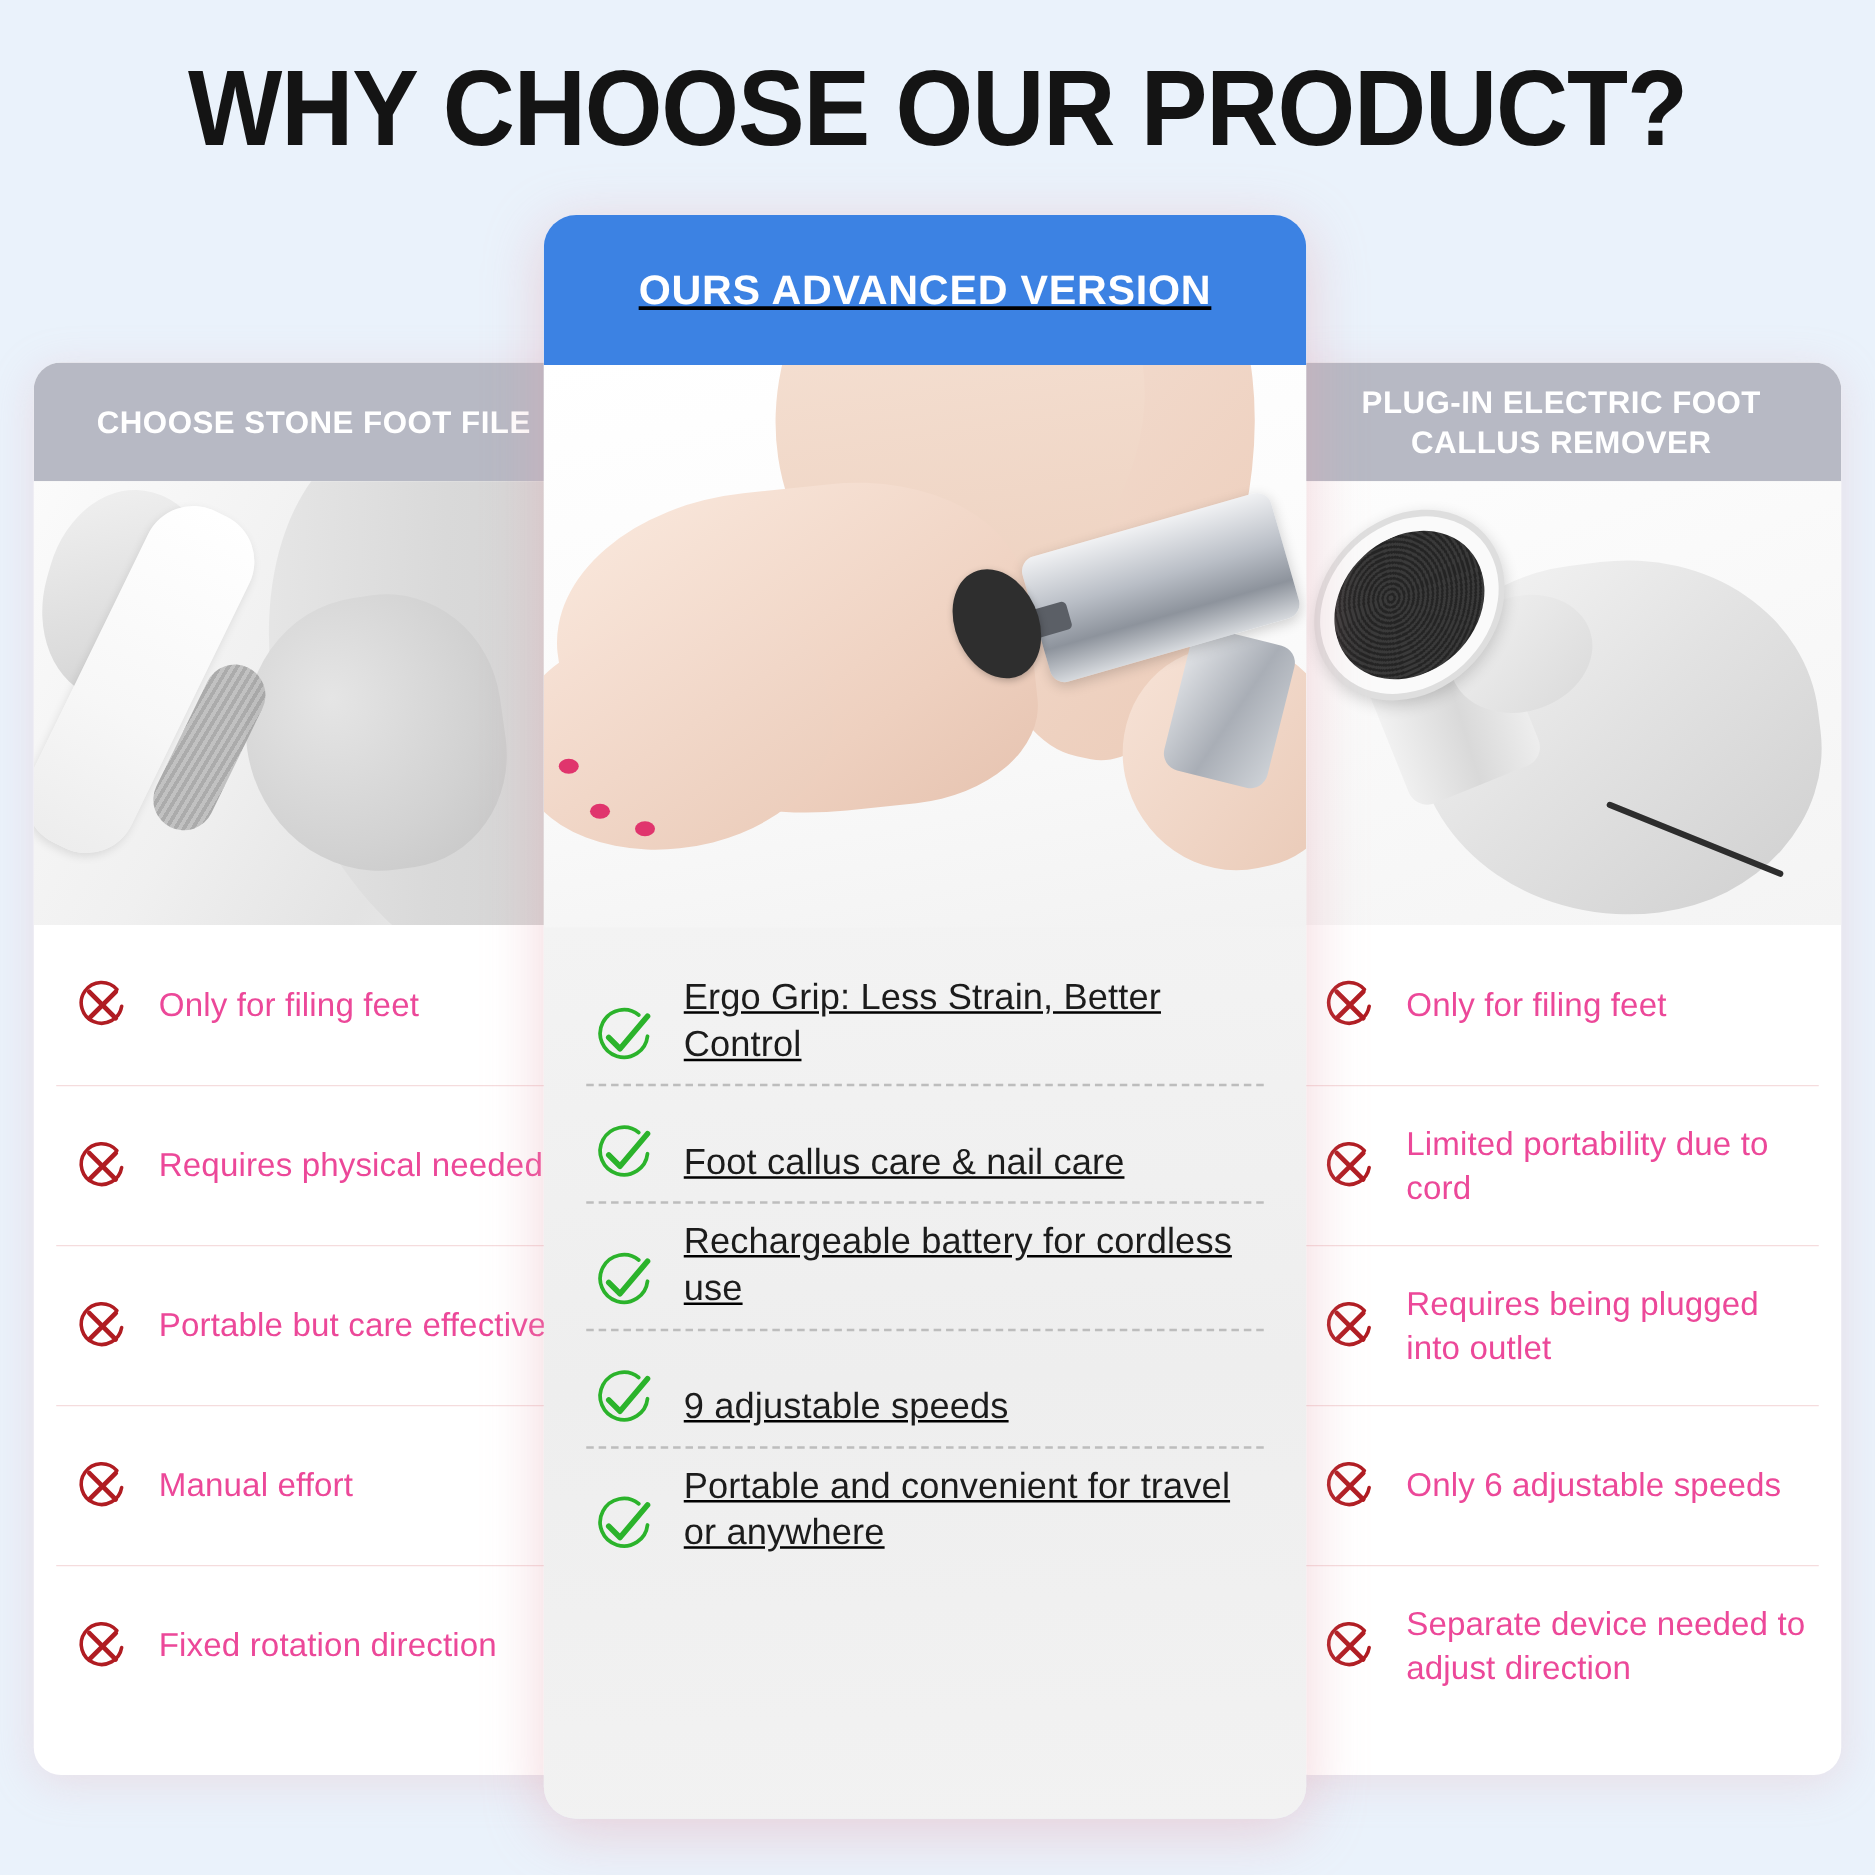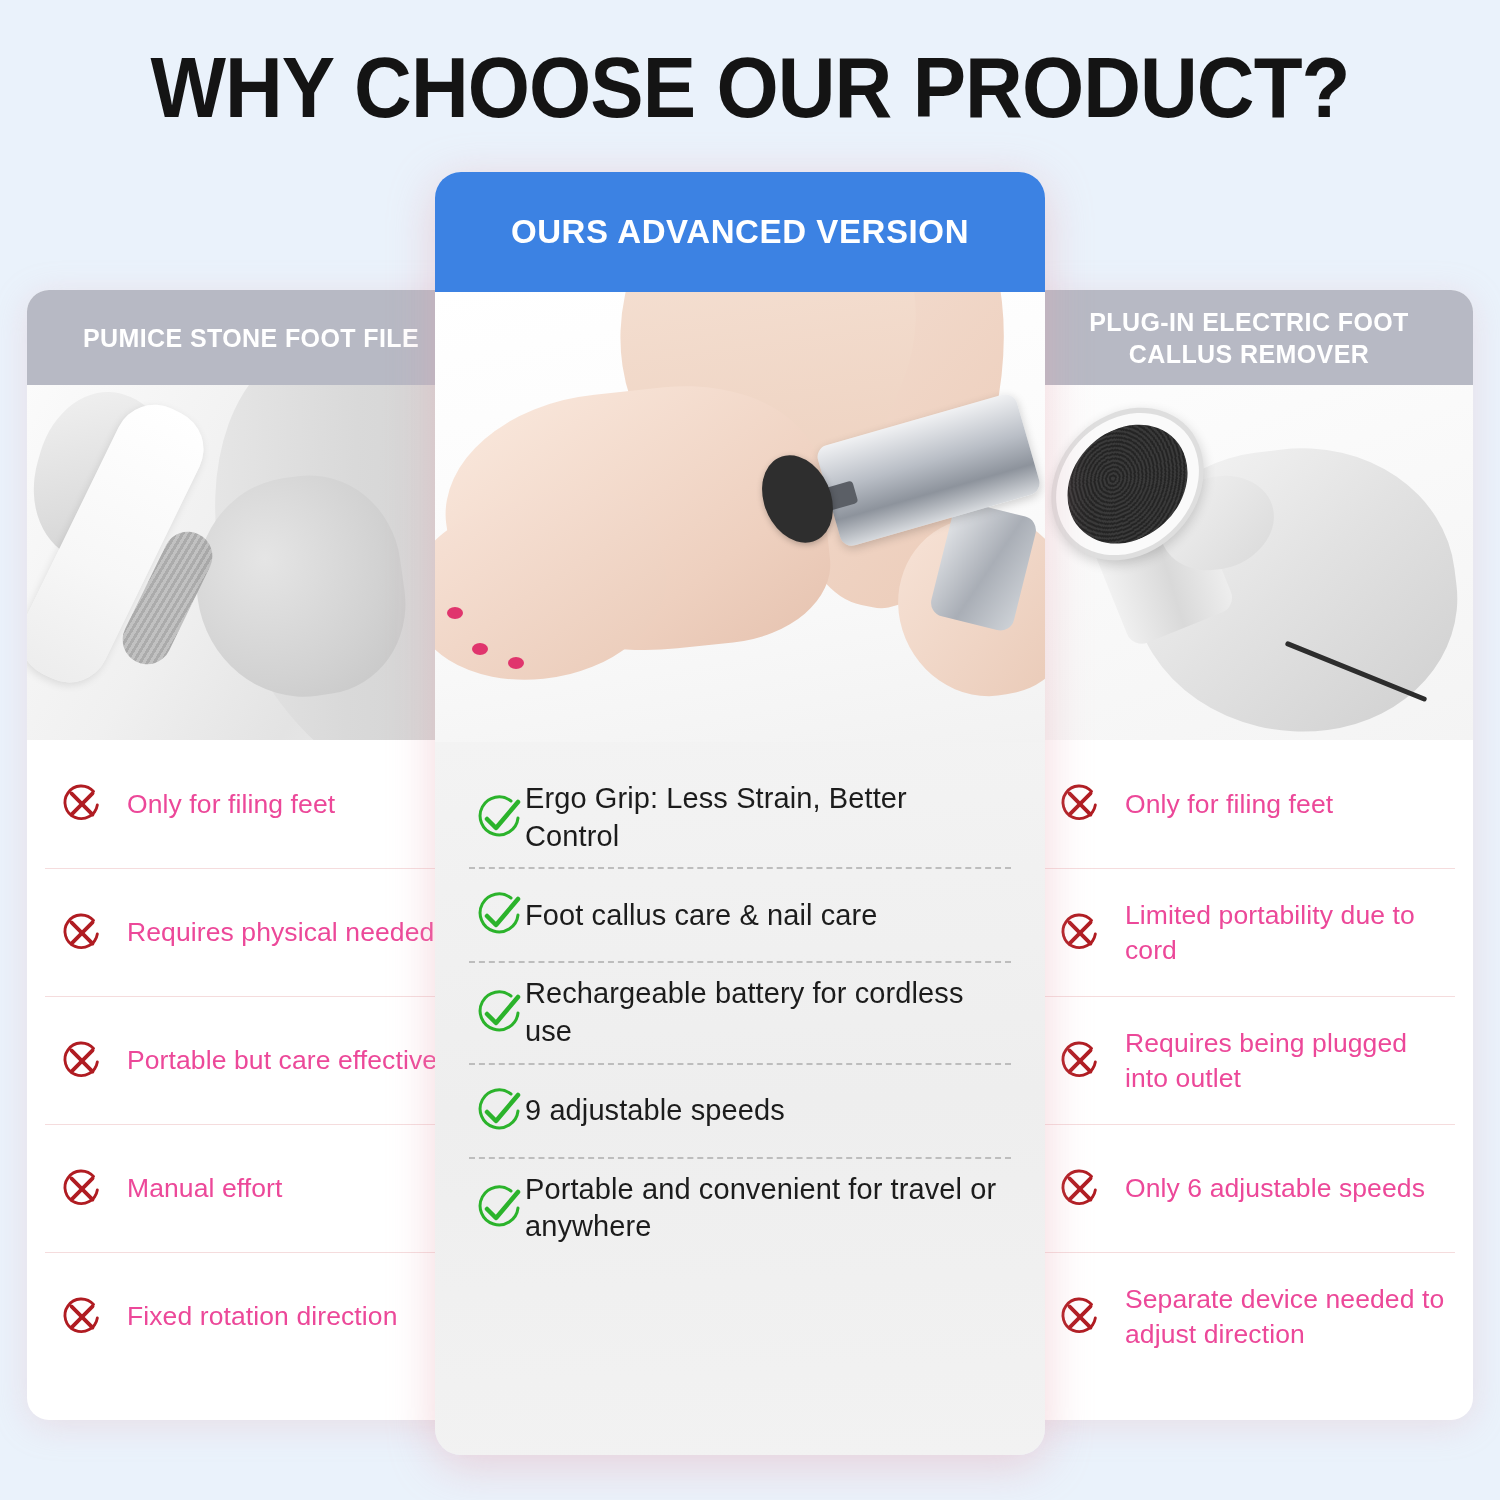--- a/index.html
+++ b/index.html
@@ -187,20 +187,21 @@
     top: 172px;
     left: 435px;
     width: 610px;
     height: 1283px;
     border-radius: 26px;
     overflow: hidden;
     background:
       linear-gradient(178deg,#fbfbfb 0%,#f4f4f4 38%,#eeeeee 72%,#f2f2f2 100%);
     box-shadow: 0 10px 46px rgba(228,165,175,0.45);
     z-index: 5;
+    text-decoration: underline;
   }
   .center-head {
     height: 120px;
     background: #3c82e3;
     display: flex;
     align-items: center;
     justify-content: center;
   }
   .center-head-text {
     color: #ffffff;
@@ -283,23 +284,24 @@
     position: absolute; right: -4%; top: 50%;
     width: 28%; height: 40%;
     background: linear-gradient(140deg,#f7e3d7 0%,#e9c9b6 100%);
     border-radius: 48% 44% 42% 52%;
     transform: rotate(-12deg);
   }
 
   .center-list { padding: 26px 34px 10px 34px; }
   .center-item {
     display: flex;
-    align-items: center;
+    align-items: flex-end;
     min-height: 94px;
     padding: 12px 4px;
+    gap: 22px;
   }
   .center-item + .center-item {
     border-top: 2px dashed #bdbdbd;
   }
   .center-text {
     font-size: 29px;
     color: #1c1c1c;
     line-height: 1.3;
     letter-spacing: .1px;
   }
@@ -309,21 +311,21 @@
   .icon.check { width: 52px; height: 52px; }
   .icon.cross { width: 46px; height: 46px; }
 </style>
 </head>
 <body>
 
 <div class="page-title">WHY CHOOSE OUR PRODUCT?</div>
 
 <div class="side-panel left">
   <div class="side-head">
-    <div class="side-head-text">PUMICE STONE FOOT FILE</div>
+    <div class="side-head-text">CHOOSE STONE FOOT FILE</div>
   </div>
   <div class="photo">
     <div class="ph-l-bg"></div>
     <div class="ph-l-leg"></div>
     <div class="ph-l-heel"></div>
     <div class="ph-l-hand"></div>
     <div class="ph-l-file"></div>
     <div class="ph-l-grit"></div>
   </div>
   <div class="side-list">

